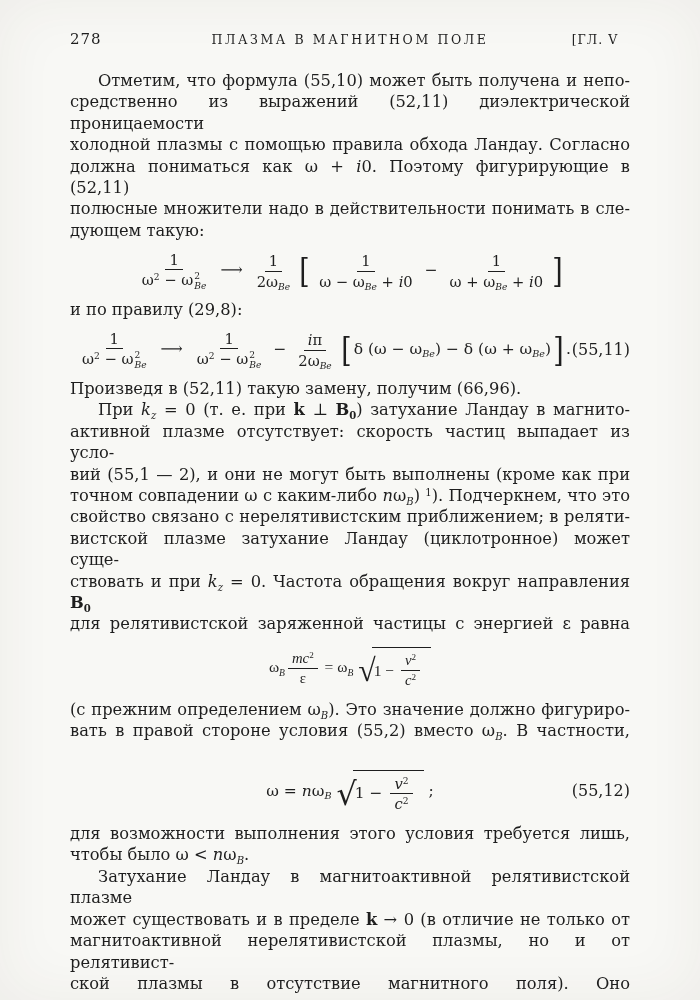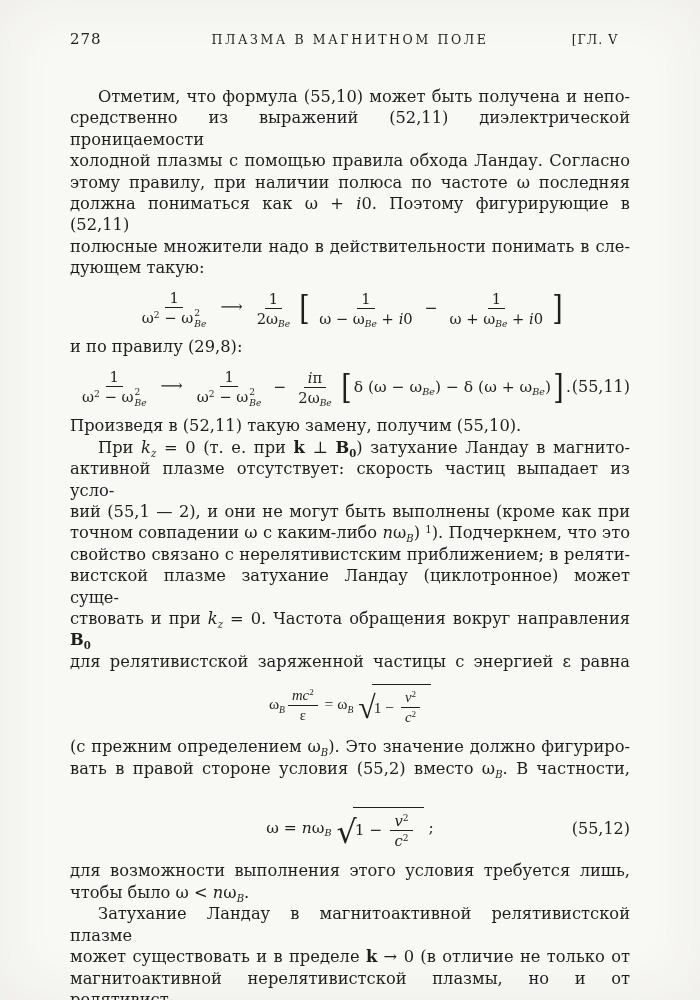--- a/index.html
+++ b/index.html
@@ -3,21 +3,21 @@
 <meta charset="utf-8">
 <style>
   html,body{margin:0;padding:0;}
   body{
     width:700px;height:1000px;overflow:hidden;position:relative;
     background:#f8f8f5;color:#1e1e1e;
     font-family:"DejaVu Serif","Liberation Serif",serif;
     box-shadow:inset 0 0 60px rgba(60,55,40,0.06);
   }
   .page{padding:30px 70px 0 70px;width:560px;}
-  .header{display:flex;align-items:baseline;margin-bottom:38px;}
+  .header{display:flex;align-items:baseline;margin-bottom:22px;}
   .pnum{width:70px;font-size:15px;letter-spacing:1px;}
   .rtitle{flex:1;text-align:center;font-size:12.5px;letter-spacing:2.6px;white-space:nowrap;}
   .chap{width:70px;text-align:center;font-size:12.5px;letter-spacing:1px;white-space:nowrap;}
   .body{font-size:16.3px;line-height:21.4px;}
   .line{text-align:justify;}
   .line.just{text-align-last:justify;}
   .line.ind{text-indent:28px;}
   .bold{font-weight:bold;}
   .it{font-style:italic;}
   sub,sup{font-size:0.62em;line-height:0;}
@@ -49,21 +49,20 @@
     <div class="rtitle">ПЛАЗМА В МАГНИТНОМ ПОЛЕ</div>
     <div class="chap">[ГЛ. V</div>
   </div>
 
   <div class="body">
 
     <div>
         <div class="line just ind">Отметим, что формула (55,10) может быть получена и непо-</div>
         <div class="line just">средственно из выражений (52,11) диэлектрической проницаемости</div>
         <div class="line just">холодной плазмы с помощью правила обхода Ландау. Согласно</div>
-        <div class="line just">этому правилу, при наличии полюса по частоте ω последняя</div>
         <div class="line just">должна пониматься как ω + <span class="it">i</span>0. Поэтому фигурирующие в (52,11)</div>
         <div class="line just">полюсные множители надо в действительности понимать в сле-</div>
         <div class="line">дующем такую:</div>
       </div>
 
     <div class="eqrow">
       <span class="eqc"><span class="frac">
             <span class="fn"><span class="t">1</span></span>
             <span class="fd"><span class="t">ω</span><sup>2</sup><span class="t"> − ω</span><span class="ss">
                 <span>2</span>
@@ -99,21 +98,21 @@
                 <span class="it">Be</span>
               </span></span>
           </span><span class="t"> − </span><span class="frac">
             <span class="fn"><span class="t it">i</span><span class="t">π</span></span>
             <span class="fd"><span class="t">2ω</span><sub class="it">Be</sub></span>
           </span><span class="big">[</span><span class="t">δ (ω − ω</span><sub class="it">Be</sub><span class="t">) − δ (ω + ω</span><sub class="it">Be</sub><span class="t">)</span><span class="big">]</span><span class="t">.</span></span>
       <span class="eqnum">(55,11)</span>
     </div>
 
     <div>
-        <div class="line">Произведя в (52,11) такую замену, получим (55,10).</div>
+        <div class="line">Произведя в (52,11) такую замену, получим (66,96).</div>
       </div>
 
     <div>
         <div class="line just ind">При <span class="it">k<sub>z</sub></span> = 0 (т. е. при <span class="bold">k</span> ⊥ <span class="bold">B<sub>0</sub></span>) затухание Ландау в магнито-</div>
         <div class="line just">активной плазме отсутствует: скорость частиц выпадает из усло-</div>
         <div class="line just">вий (55,1 — 2), и они не могут быть выполнены (кроме как при</div>
         <div class="line just">точном совпадении ω с каким-либо <span class="it">n</span>ω<sub><span class="it">B</span></sub>) <sup>1</sup>). Подчеркнем, что это</div>
         <div class="line just">свойство связано с нерелятивистским приближением; в реляти-</div>
         <div class="line just">вистской плазме затухание Ландау (циклотронное) может суще-</div>
         <div class="line just">ствовать и при <span class="it">k<sub>z</sub></span> = 0. Частота обращения вокруг направления <span class="bold">B<sub>0</sub></span></div>

